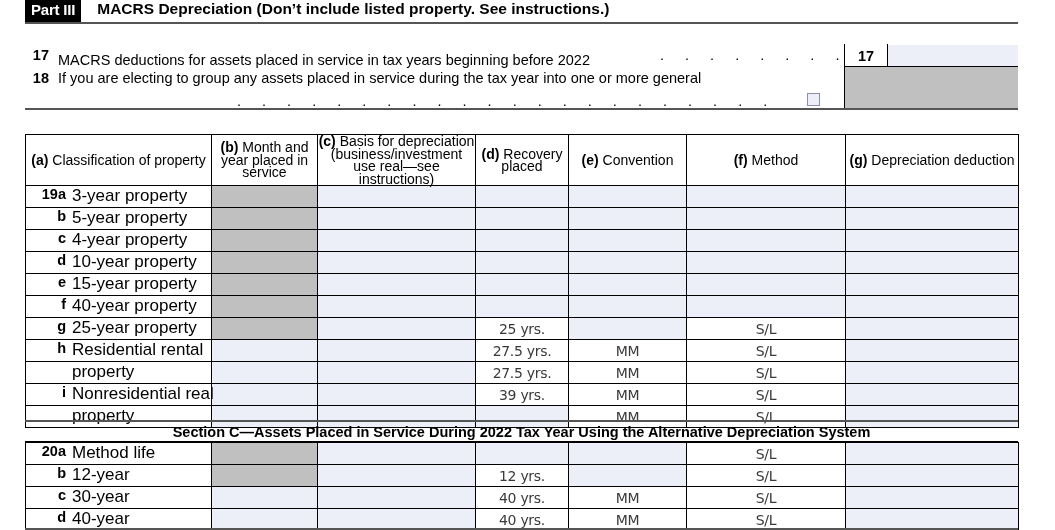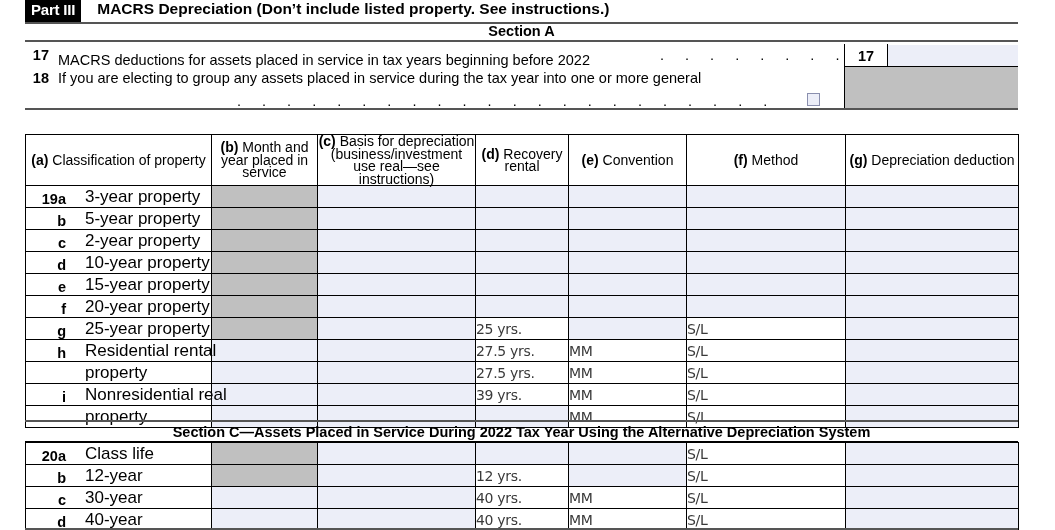--- a/index.html
+++ b/index.html
@@ -95,52 +95,49 @@
     text-align:center;background:#fff;font-size:11px;line-height:12.5px;
     padding:2px 3px;
   }
   .hdrcell b{font-weight:bold;}
 
   
   td.colA{
     background:#fff;height:22px;padding:0 4px 0 0;
     font-size:14.5px;white-space:nowrap;
   }
-  .rowlabelwrap{display:flex;align-items:flex-end;height:100%;gap:13px;}
+  .rowlabelwrap{display:flex;align-items:flex-start;height:100%;}
   .rlet{
     font-weight:bold;width:40px;text-align:right;flex:0 0 40px;
     padding-right:6px;font-size:14.5px;
   }
   .rname{font-size:17px;}
 
   td.blue{background:#eceef8;}
   td.gray{background:#c0c0c0;}
   td.white{background:#fff;}
 
   .hand{
     font-family:"DejaVu Sans", sans-serif;
-    font-size:14.5px;color:#3a3a3a;
+    font-size:14.5px;color:#3a3a3a;text-align:center;
     letter-spacing:-.3px;
   }
 
   .bottomrule{position:absolute;left:25px;width:993px;height:2px;background:#555;}
 </style>
 </head>
 <body>
 
 <div class="form">
 
   <div class="part-bar">
     <span class="part-tag">Part III</span>
     <span class="part-title">MACRS Depreciation (Don’t include listed property. See instructions.)</span>
   </div>
 
-  <div class="section-banner sb-a">
-    <span>Section A</span>
-  </div>
 
   <div class="lines-block">
 
     <div class="vline" style="left:819px;top:0px;height:66px;"></div>
     <div class="vline" style="left:862px;top:0px;height:22px;"></div>
     <div class="hline" style="left:819px;top:22px;width:174px;"></div>
     <div class="hline2" style="left:0px;top:64px;width:993px;"></div>
 
     <div class="lnrow" style="top:0px;height:22px;width:819px;">
       <span class="lnum" style="left:2px;top:3px;">17</span>
@@ -181,21 +178,21 @@
         <td class="hdrcell">
           <b>(b)</b>
           <span>Month and year placed in service</span>
         </td>
         <td class="hdrcell">
           <b>(c)</b>
           <span>Basis for depreciation (business/investment use real—see instructions)</span>
         </td>
         <td class="hdrcell">
           <b>(d)</b>
-          <span>Recovery rental</span>
+          <span>Recovery placed</span>
         </td>
         <td class="hdrcell">
           <b>(e)</b>
           <span>Convention</span>
         </td>
         <td class="hdrcell">
           <b>(f)</b>
           <span>Method</span>
         </td>
         <td class="hdrcell">
@@ -230,21 +227,21 @@
           <td class="blue" style="height: 22px;"></td>
           <td class="blue" style="height: 22px;"></td>
           <td class="blue" style="height: 22px;"></td>
           <td class="blue" style="height: 22px;"></td>
           <td class="blue" style="height: 22px;"></td>
         </tr>
         <tr>
           <td class="colA" style="height: 22px;">
             <div class="rowlabelwrap">
               <span class="rlet">c</span>
-              <span class="rname">2-year property</span>
+              <span class="rname">4-year property</span>
             </div>
           </td>
           <td class="gray" style="height: 22px;"></td>
           <td class="blue" style="height: 22px;"></td>
           <td class="blue" style="height: 22px;"></td>
           <td class="blue" style="height: 22px;"></td>
           <td class="blue" style="height: 22px;"></td>
           <td class="blue" style="height: 22px;"></td>
         </tr>
         <tr>
@@ -272,21 +269,21 @@
           <td class="blue" style="height: 22px;"></td>
           <td class="blue" style="height: 22px;"></td>
           <td class="blue" style="height: 22px;"></td>
           <td class="blue" style="height: 22px;"></td>
           <td class="blue" style="height: 22px;"></td>
         </tr>
         <tr>
           <td class="colA" style="height: 22px;">
             <div class="rowlabelwrap">
               <span class="rlet">f</span>
-              <span class="rname">20-year property</span>
+              <span class="rname">40-year property</span>
             </div>
           </td>
           <td class="gray" style="height: 22px;"></td>
           <td class="blue" style="height: 22px;"></td>
           <td class="blue" style="height: 22px;"></td>
           <td class="blue" style="height: 22px;"></td>
           <td class="blue" style="height: 22px;"></td>
           <td class="blue" style="height: 22px;"></td>
         </tr>
         <tr>
@@ -374,21 +371,21 @@
       <col style="width:93px">
         <col style="width:118px">
         <col style="width:159px">
         <col style="width:173px">
     </colgroup>
     <tbody id="sectionC-body">
         <tr>
           <td class="colA" style="height: 22px;">
             <div class="rowlabelwrap">
               <span class="rlet">20a</span>
-              <span class="rname">Class life</span>
+              <span class="rname">Method life</span>
             </div>
           </td>
           <td class="gray" style="height: 22px;"></td>
           <td class="blue" style="height: 22px;"></td>
           <td class="blue" style="height: 22px;"></td>
           <td class="blue" style="height: 22px;"></td>
           <td class="white hand" style="height: 22px;">S/L</td>
           <td class="blue" style="height: 22px;"></td>
         </tr>
         <tr>

